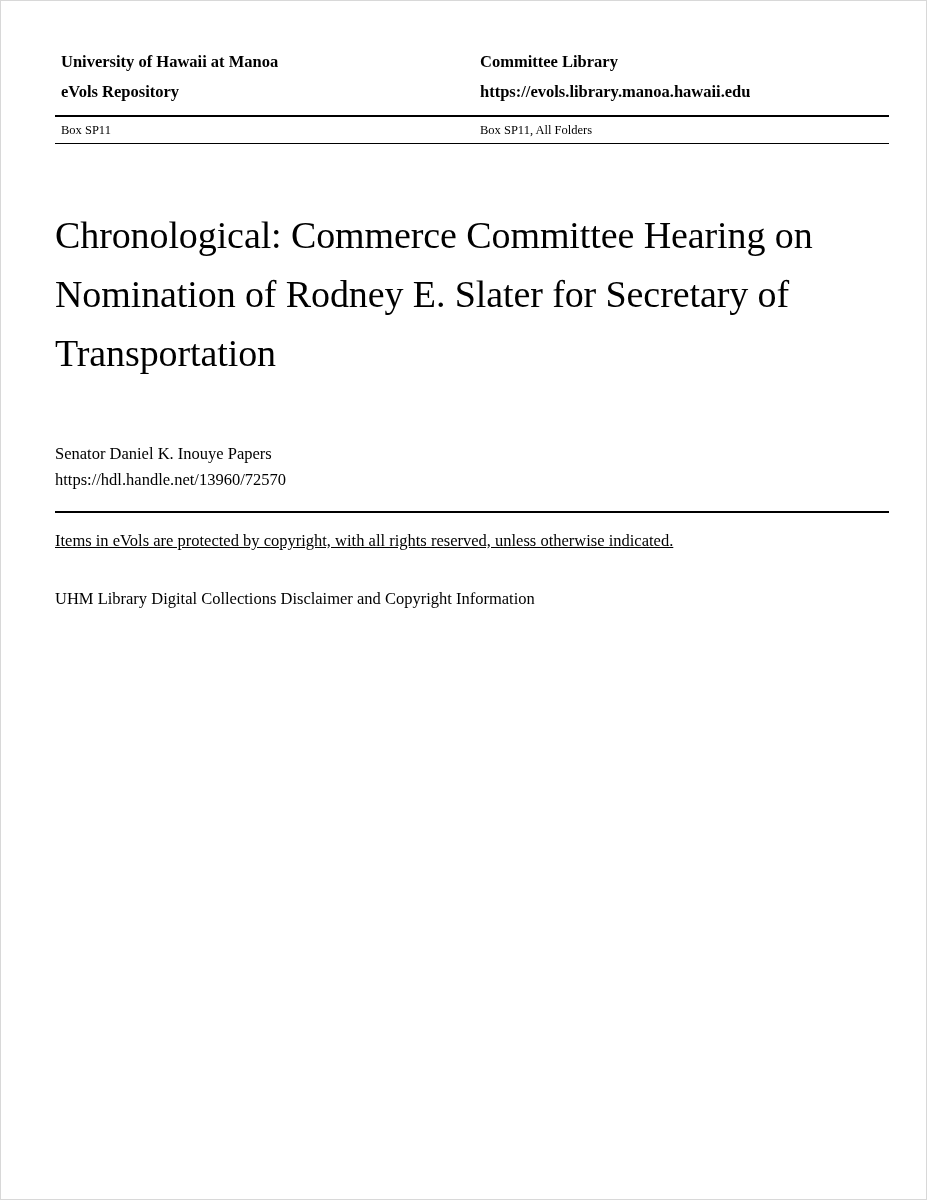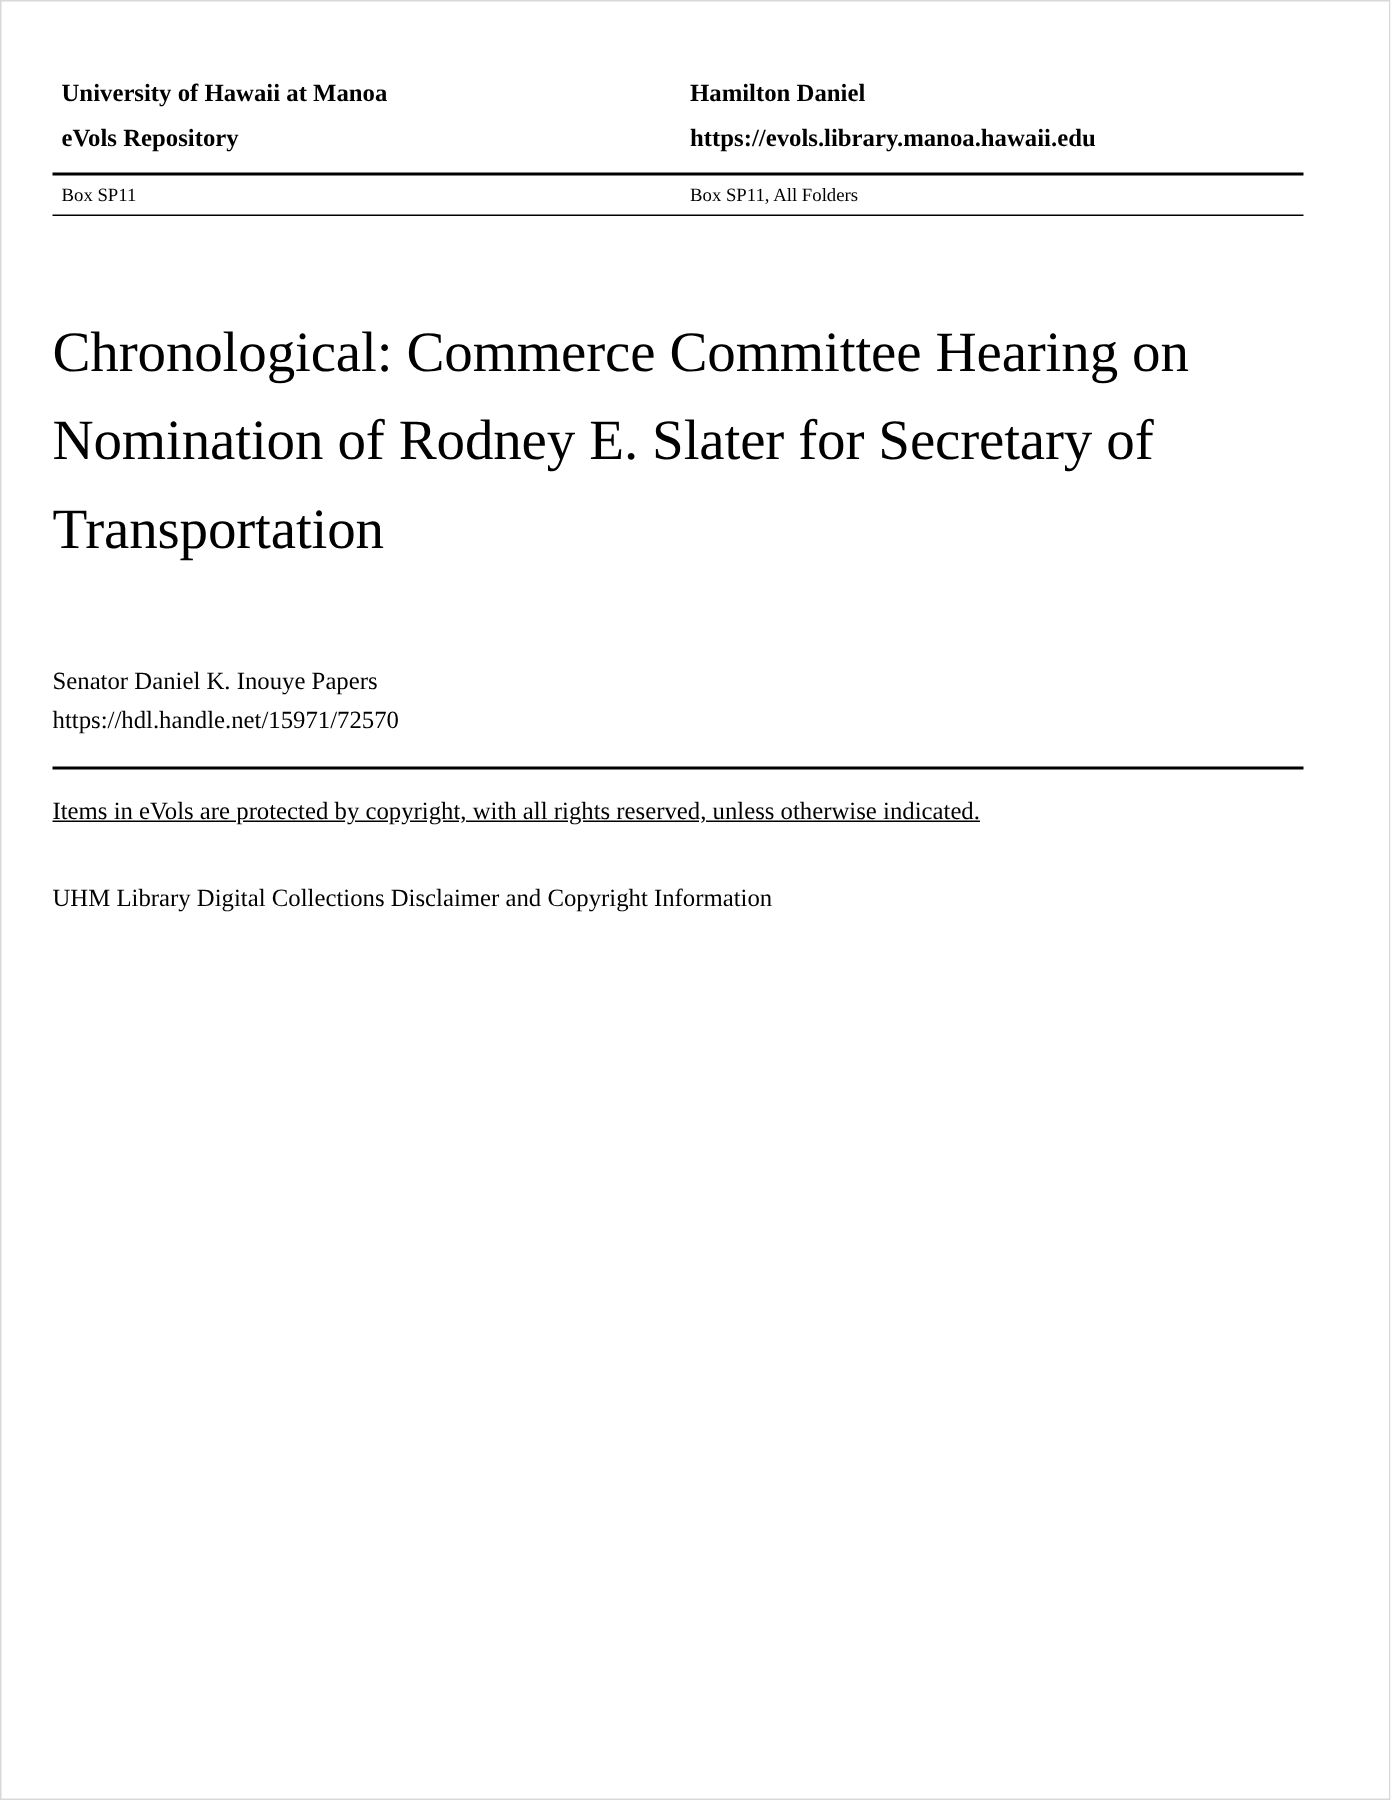--- a/index.html
+++ b/index.html
@@ -20,21 +20,21 @@
     top: 0;
     left: 0;
     width: 927px;
     height: 1200px;
     background: #ffffff;
     box-sizing: border-box;
     border: 1px solid #d8d8d8;
   }
   .content {
     position: absolute;
-    left: 34px;
+    left: 54px;
     top: 0;
     width: 834px;
   }
 
   
   .header {
     padding-top: 46px;
   }
   .header-row {
     display: flex;
@@ -113,39 +113,39 @@
 </style>
 </head>
 <body>
 
 <div class="page">
   <div class="content">
 
     <div class="header">
       <div class="header-row">
         <div class="col-left">University of Hawaii at Manoa</div>
-        <div class="col-right">Hamilton Daniel</div>
+        <div class="col-right">Committee Library</div>
       </div>
       <div class="header-row">
         <div class="col-left">eVols Repository</div>
         <div class="col-right">https://evols.library.manoa.hawaii.edu</div>
       </div>
       <div class="rule-thick"></div>
       <div class="subheader-row">
         <div class="col-left">Box SP11</div>
         <div class="col-right">Box SP11, All Folders</div>
       </div>
       <div class="rule-thin"></div>
     </div>
 
     <h1 class="title">Chronological: Commerce Committee Hearing on Nomination of Rodney E. Slater for Secretary of Transportation</h1>
 
     <div class="citation">
       <div>Senator Daniel K. Inouye Papers</div>
-      <div>https://hdl.handle.net/15971/72570</div>
+      <div>https://hdl.handle.net/13960/72570</div>
     </div>
 
     <div class="rights-rule"></div>
 
     <div class="rights">Items in eVols are protected by copyright, with all rights reserved, unless otherwise indicated.</div>
 
     <div class="disclaimer">UHM Library Digital Collections Disclaimer and Copyright Information</div>
 
   </div>
 </div>

